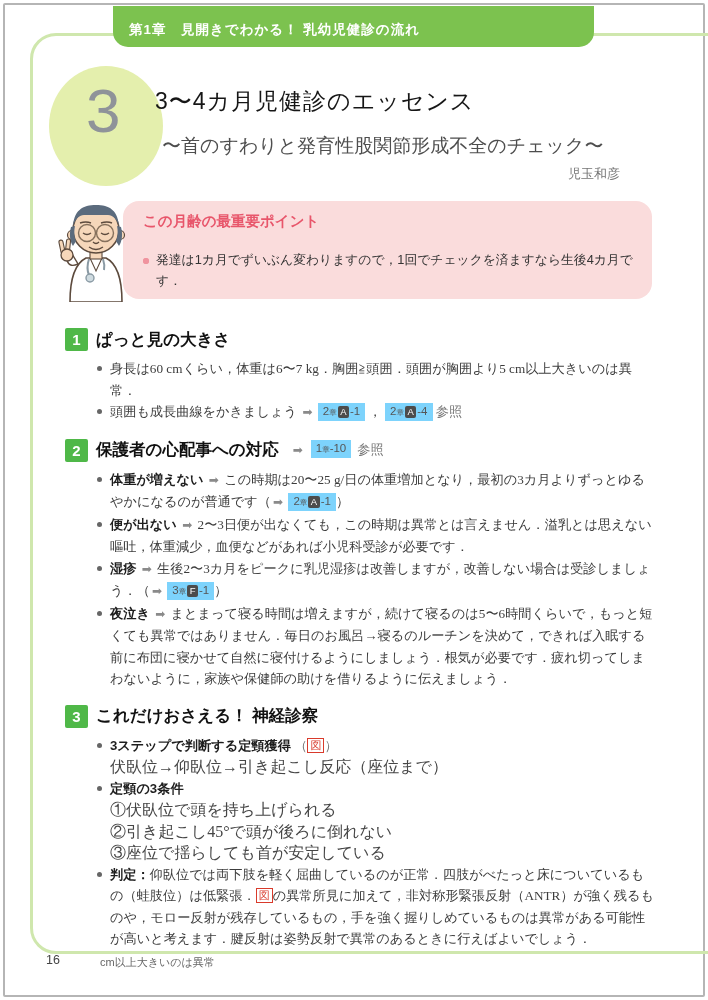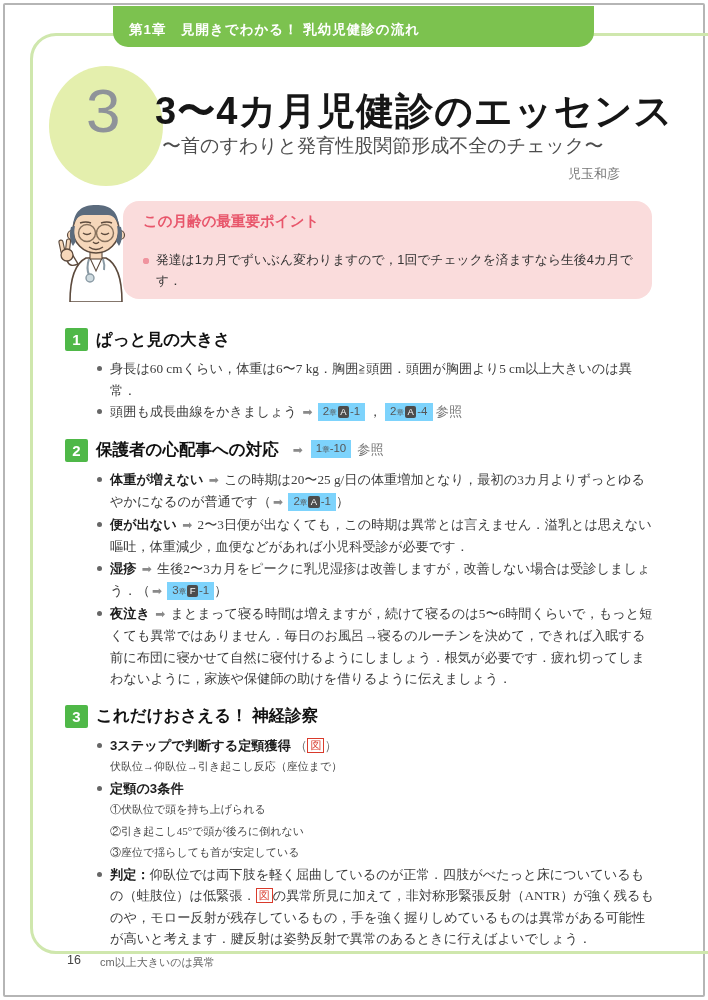--- a/index.html
+++ b/index.html
@@ -14,21 +14,21 @@
   .chapter-banner{position:absolute;left:113px;top:6px;width:481px;height:41px;
         background:#7cc24f;border-radius:0 0 15px 15px;z-index:3;
         display:flex;align-items:flex-end;box-sizing:border-box;padding:0 0 8px 16px;
         color:#fff;font-family:"Liberation Sans",sans-serif;font-weight:bold;
         font-size:13.5px;letter-spacing:1px;}
   
   .big-circle{position:absolute;left:49px;top:66px;width:114px;height:120px;
         border-radius:50%;background:#e4efad;}
   .big-num{position:absolute;left:86px;top:80px;font-size:62px;color:#8f9399;
         font-family:"Liberation Sans",sans-serif;line-height:1;}
-  .page-title{position:absolute;left:155px;top:86px;font-size:38px;font-weight:bold;
+  .page-title{position:absolute;left:155px;top:86px;font-size:23px;font-weight:normal;
         color:#161616;font-family:"Liberation Sans",sans-serif;letter-spacing:1px;white-space:nowrap;}
   .page-subtitle{position:absolute;left:162px;top:133px;font-size:19px;color:#4e4e4e;
         font-family:"Liberation Sans",sans-serif;white-space:nowrap;}
   .author{position:absolute;left:0;top:165px;width:620px;text-align:right;
         font-size:13px;color:#757575;}
   
   .pink-box{position:absolute;left:123px;top:201px;width:529px;height:98px;
         background:#fadcdc;border-radius:16px;box-sizing:border-box;
         padding:11px 16px 0 20px;z-index:1;}
   .pink-title{color:#e8566b;font-weight:bold;font-size:14.5px;margin:0 0 19px 0;
@@ -44,36 +44,36 @@
         font-family:"Liberation Sans",sans-serif;font-weight:bold;
         font-size:16.5px;color:#111;}
   .sec-head .tail{font-family:"Liberation Serif",serif;font-weight:normal;
         font-size:13.2px;color:#777;display:flex;align-items:center;gap:6px;margin-left:4px;}
   .sec-num{flex:0 0 auto;width:23px;height:23px;background:#4fb848;color:#fff;
         display:flex;align-items:center;justify-content:center;font-size:15px;
         border-radius:2px;}
   .body-list{margin:7px 0 0 32px;}
   .li{position:relative;padding-left:13px;font-size:13.2px;line-height:21.5px;color:#3c3c3c;}
   .li .dot{position:absolute;left:0;top:8px;width:5px;height:5px;border-radius:50%;background:#666;}
-  .sub{padding-left:13px;font-size:11px;line-height:21.5px;color:#464646;}
+  .sub{padding-left:13px;font-size:16px;line-height:21.5px;color:#464646;}
   .lead{font-family:"Liberation Sans",sans-serif;font-weight:bold;color:#1e1e1e;}
   .arrow{color:#8a8a8a;font-family:"DejaVu Sans",sans-serif;font-size:12px;padding:0 2px;}
   .ref{background:#7dd3fc;color:#555;font-size:11.5px;padding:1px 5px;white-space:nowrap;
         font-family:"Liberation Sans",sans-serif;display:inline-block;line-height:14px;
         transform:translateY(-1px);}
   .ref .chap{font-size:7.5px;}
   .ref .rbox{background:#4c4c4c;color:#fff;font-size:9.5px;padding:0 2.5px;margin:0 1px;
         border-radius:2px;display:inline-block;line-height:12px;}
   .ref .rbox:empty{display:none;}
   .zu{color:#d93a2b;border:1px solid #d93a2b;font-size:11px;line-height:13px;
         padding:0 2px;display:inline-block;transform:translateY(-1px);
         font-family:"Liberation Sans",sans-serif;}
   .gap{margin-top:15px;}
   
-  .footer-page{position:absolute;left:67px;top:953px;font-size:12.5px;color:#444;
+  .footer-page{position:absolute;left:46px;top:953px;font-size:12.5px;color:#444;
         font-family:"Liberation Sans",sans-serif;}
   .footer-title{position:absolute;left:100px;top:955px;font-size:11px;color:#666;
         font-family:"Liberation Sans",sans-serif;}
 </style>
 </head>
 <body>
 
 <div class="page">
   <div class="sheet-border"></div>
   <div class="content-frame"></div>

